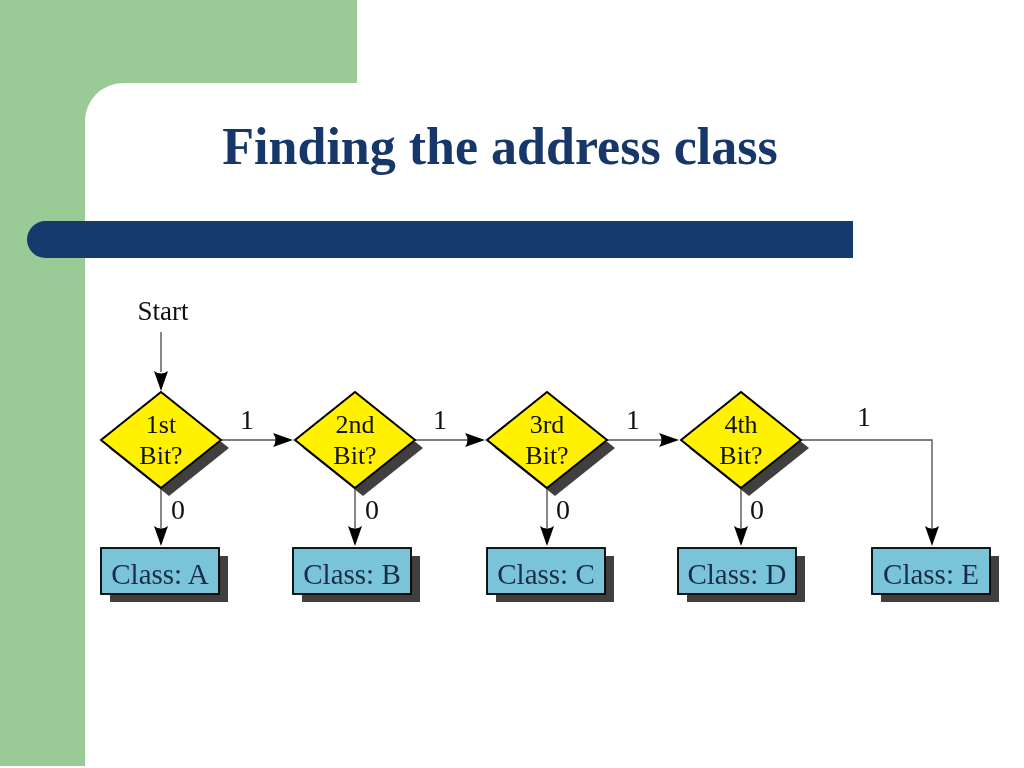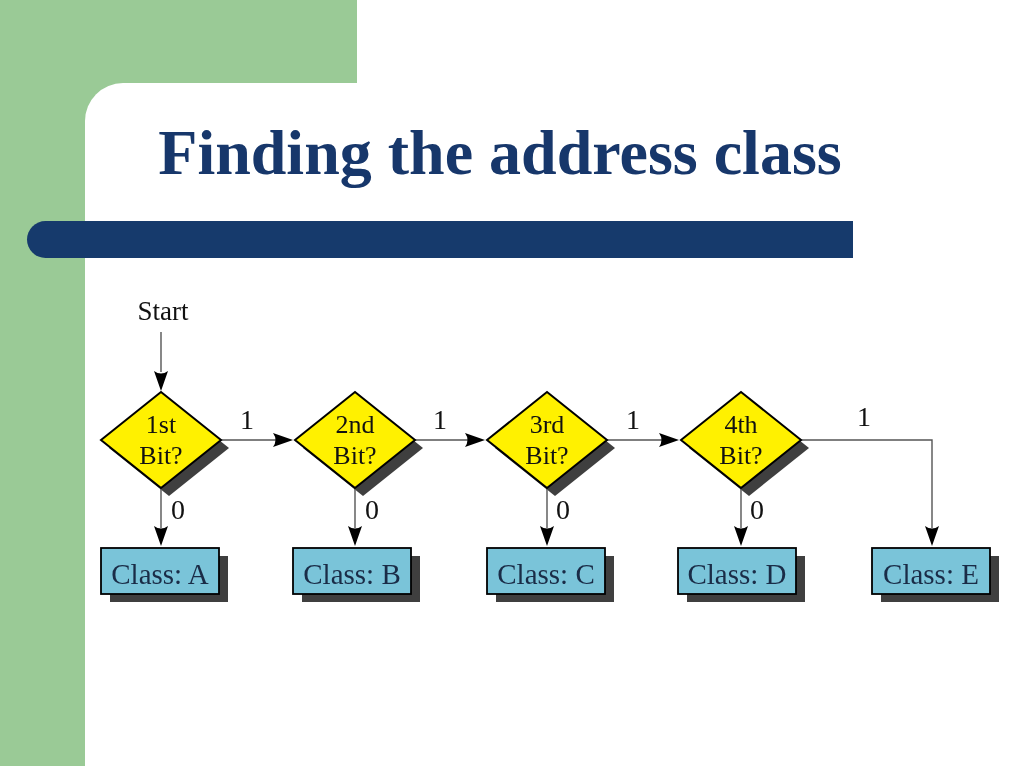--- a/index.html
+++ b/index.html
@@ -15,21 +15,21 @@
   .white-panel{
     position:absolute;left:85px;top:83px;width:939px;height:685px;
     background:#ffffff;border-top-left-radius:38px;
   }
   .navy-bar{
     position:absolute;left:27px;top:221px;width:826px;height:37px;
     background:#163A6C;border-radius:19px 0 0 19px;
   }
   .title{
     position:absolute;left:85px;top:118px;width:830px;margin:0;
-    text-align:center;font-size:64px;line-height:1.1;font-weight:bold;
+    text-align:center;font-size:52px;line-height:1.1;font-weight:bold;
     color:#17376B;letter-spacing:0px;
   }
   svg.flowchart{position:absolute;left:0;top:0;}
   .shape-stroke{stroke:#000;stroke-width:2;}
   .box-stroke{stroke:#000;stroke-width:1.8;}
   .connector{fill:none;stroke:#555;stroke-width:1.4;}
   text{font-family:"Liberation Serif", serif;}
   .dec-text{font-size:26px;text-anchor:middle;}
   .res-text{font-size:29px;text-anchor:middle;}
   .flow-label{font-size:28px;text-anchor:middle;}

